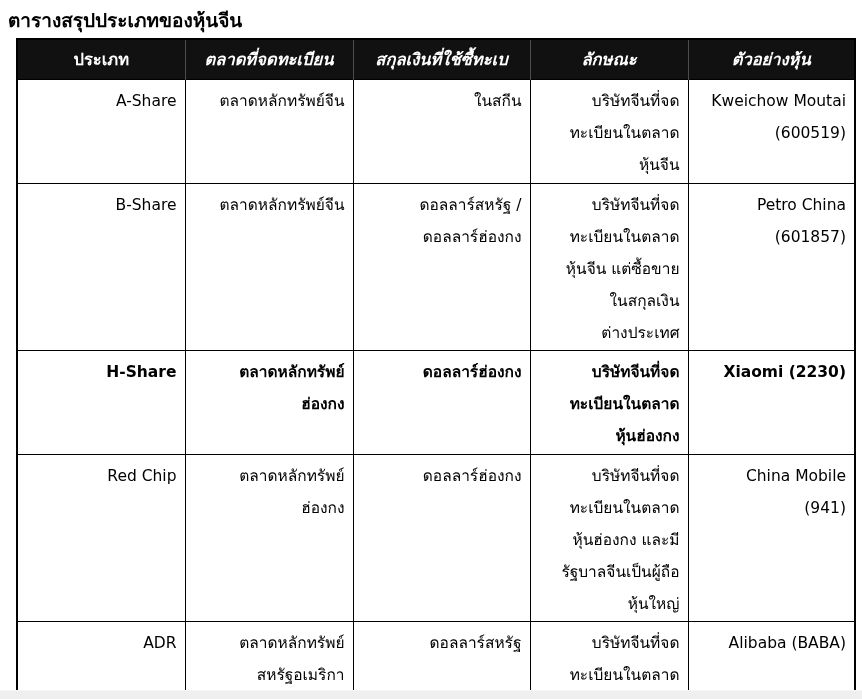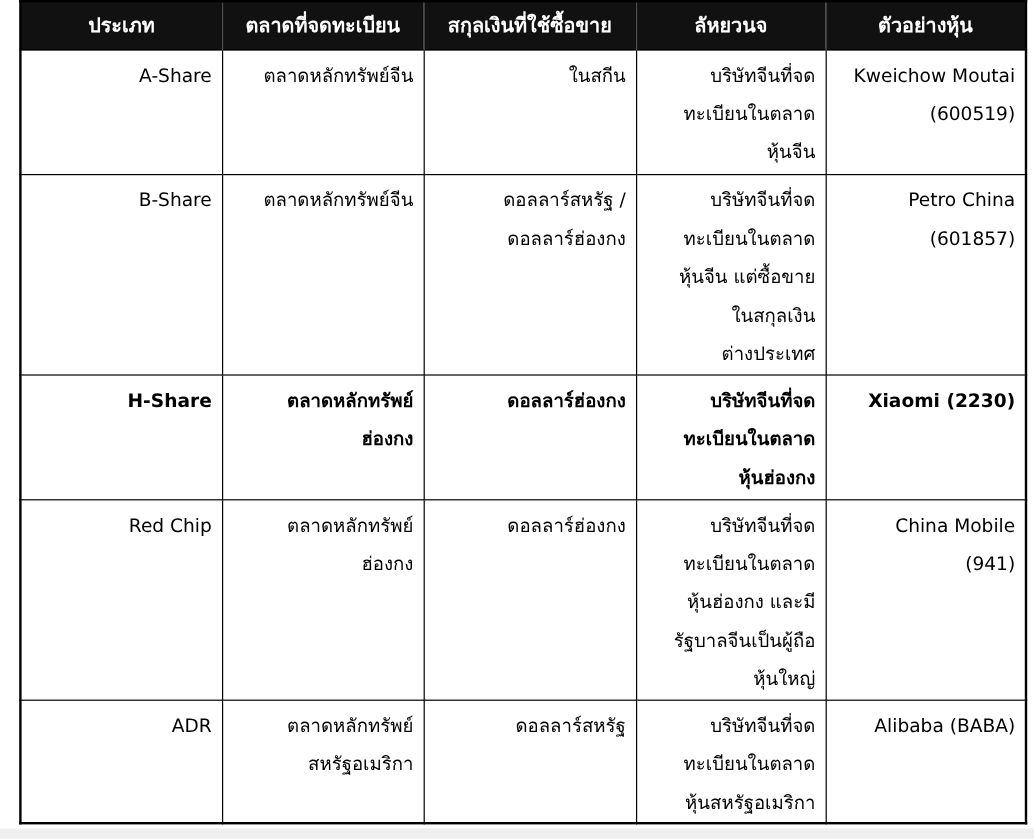--- a/index.html
+++ b/index.html
@@ -43,20 +43,21 @@
     font-weight: bold;
     font-size: 16.5px;
     text-align: center;
     vertical-align: middle;
     padding: 6px 4px 7px 4px;
     border: none;
     margin-top: 30px;
   }
   thead th + th {
     border-left: 1px solid #4d4d4d;
+    font-style: italic;
   }
   tbody td {
     border: 1px solid #000000;
     vertical-align: top;
     text-align: right;
     padding: 5px 8px 0 11px;
     font-size: 15.5px;
     line-height: 32px;
     white-space: pre-line;
     overflow: hidden;
@@ -74,35 +75,36 @@
     height: 8px;
     background: #efefef;
     border-top: 1px solid #f7f7f7;
   }
 </style>
 </head>
 <body>
 
 <div class="page">
 
+  <h1 class="doc-title">ตารางสรุปประเภทของหุ้นจีน</h1>
 
   <table class="stock-table">
     <colgroup>
       <col class="c1">
         <col class="c2">
         <col class="c3">
         <col class="c4">
         <col class="c5">
     </colgroup>
     <thead>
       <tr>
         <th>ประเภท</th>
         <th>ตลาดที่จดทะเบียน</th>
-        <th>สกุลเงินที่ใช้ซื้อขาย</th>
-        <th>ลัหยวนจ</th>
+        <th>สกุลเงินที่ใช้ซื้ทะเบ</th>
+        <th>ลักษณะ</th>
         <th>ตัวอย่างหุ้น</th>
       </tr>
     </thead>
     <tbody>
       <tr class="r1">
         <td>A-Share</td>
         <td>ตลาดหลักทรัพย์จีน</td>
         <td>ในสกีน</td>
         <td>บริษัทจีนที่จด
 ทะเบียนในตลาด

